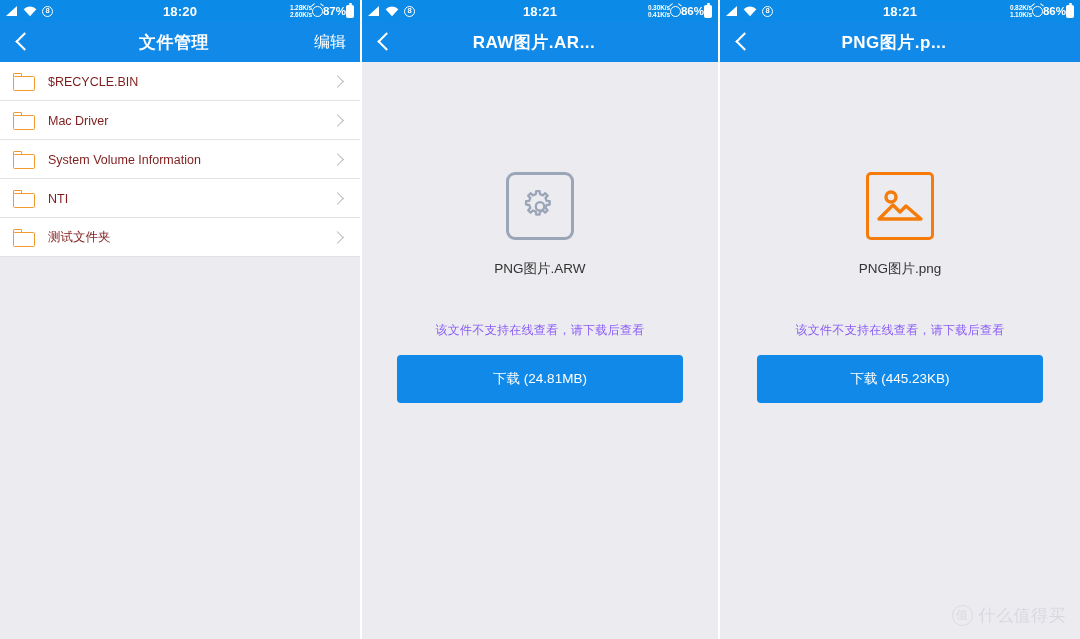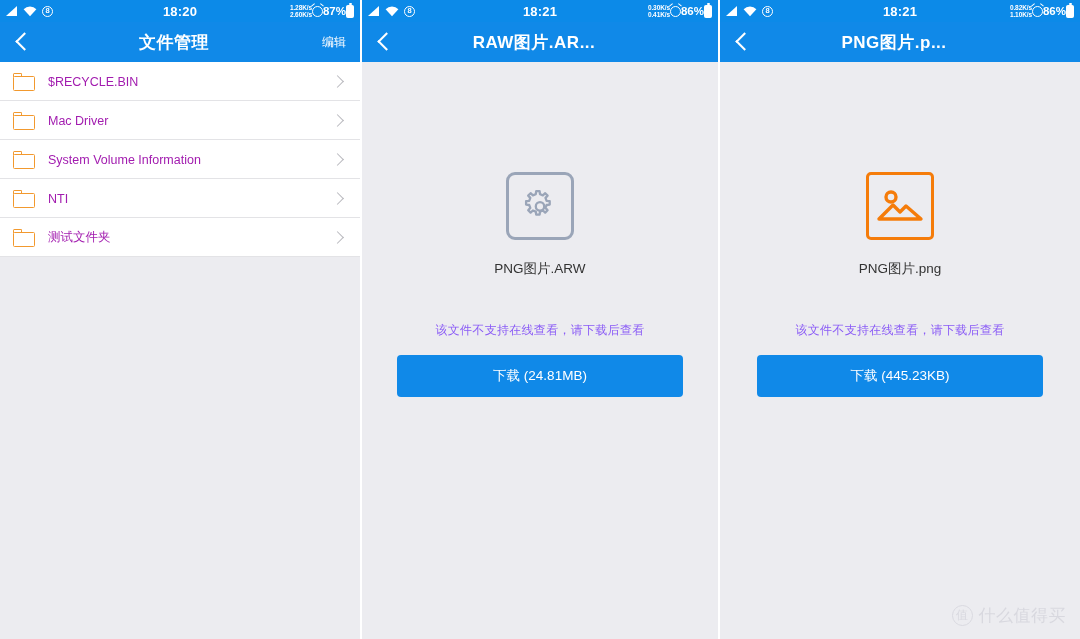--- a/index.html
+++ b/index.html
@@ -108,21 +108,21 @@
     transform: rotate(45deg);
   }
   .nav-title {
     position: absolute; left: 0; right: 12px;
     text-align: center;
     color: #ffffff; font-size: 17px; font-weight: bold;
     letter-spacing: 0.5px;
     pointer-events: none;
   }
   .nav-action {
-    margin-left: auto; color: #ffffff; font-size: 12px;
+    margin-left: auto; color: #ffffff; font-size: 16px;
     z-index: 2; cursor: pointer;
   }
 
   
   .filelist { background: #ffffff; }
   .file-row {
     height: 39px;
     display: flex; align-items: center;
     padding: 0 12px 0 13px;
     position: relative; cursor: pointer;
@@ -145,21 +145,21 @@
     background: #fff;
   }
   .folder-icon .body {
     position: absolute; left: 0; top: 3.5px;
     width: 22px; height: 14.5px;
     border: 1.4px solid #f2992e;
     border-radius: 1.5px;
     background: #fff;
   }
   .file-name {
-    font-size: 12.5px; color: #a21caf; flex: 1;
+    font-size: 12.5px; color: #7f1d1d; flex: 1;
     white-space: nowrap; overflow: hidden;
   }
   .chev {
     width: 9px; height: 9px;
     border-top: 1.6px solid #b8b8bd;
     border-right: 1.6px solid #b8b8bd;
     transform: rotate(45deg);
     margin-right: 6px;
   }
 
@@ -190,21 +190,21 @@
     margin-top: 18px;
     font-size: 13.5px; color: #333333;
   }
   .preview-hint {
     margin-top: 44px;
     font-size: 12px; color: #8b5cf6;
     letter-spacing: 0.3px;
   }
   .dl-button {
     margin-top: 16px;
-    width: 286px; height: 42px;
+    width: 286px; height: 48px;
     background: #1089e8;
     border-radius: 4px;
     color: #ffffff; font-size: 13.5px;
     display: flex; align-items: center; justify-content: center;
     cursor: pointer; border: none;
     font-family: "Liberation Sans", "DejaVu Sans", sans-serif;
   }
 
   
   .watermark {

